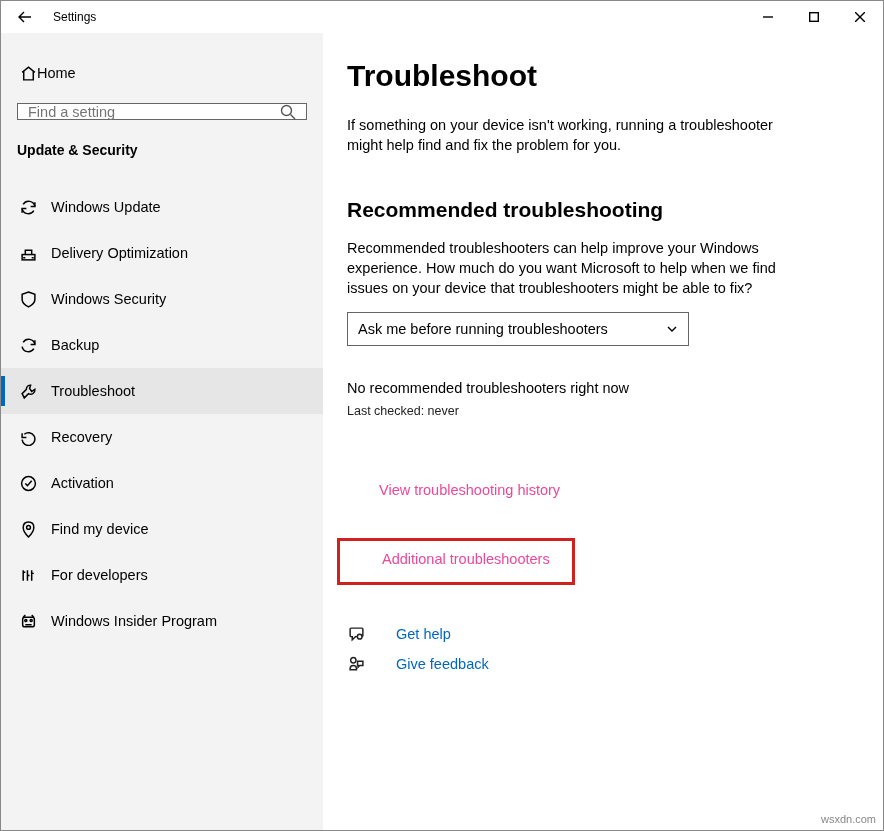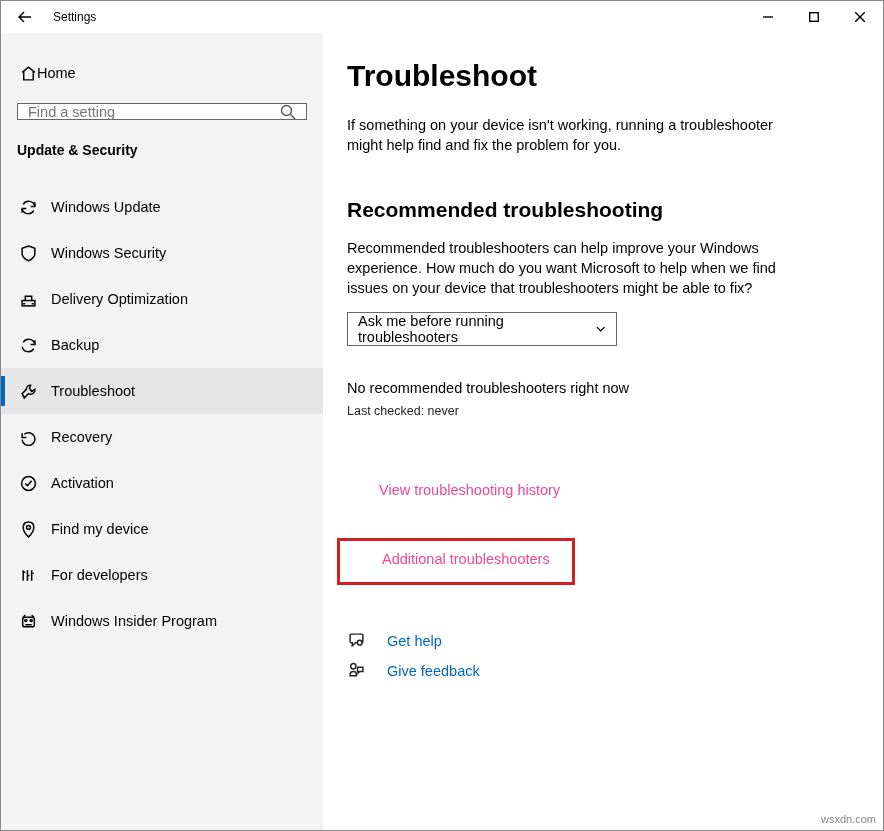--- a/index.html
+++ b/index.html
@@ -31,28 +31,28 @@
   .nav-item .icon { width: 18px; display: flex; justify-content: center; align-items: center; }
   .nav-item .lbl { font-size: 14.5px; }
   .nav-item.selected { background: #e6e6e6; }
   .nav-item.selected::before { content: ""; position: absolute; left: 0; top: 8px; bottom: 8px; width: 4px; background: #0067c0; }
 
   .main { flex: 1; padding: 26px 30px 20px 24px; overflow: auto; }
   .main h1 { font-size: 30px; font-weight: 600; margin-bottom: 22px; }
   .intro { font-size: 14.5px; line-height: 1.4; max-width: 450px; margin-bottom: 42px; }
   .main h2 { font-size: 21px; font-weight: 600; margin-bottom: 16px; }
   .recdesc { font-size: 14.5px; line-height: 1.4; max-width: 450px; margin-bottom: 14px; }
-  .dropdown { width: 270px; height: 34px; border: 1px solid #666; display: flex; align-items: center; padding: 0 10px; justify-content: space-between; font-size: 14.5px; margin-bottom: 34px; }
+  .dropdown { width: 342px; height: 34px; border: 1px solid #666; display: flex; align-items: center; padding: 0 10px; justify-content: space-between; font-size: 14.5px; margin-bottom: 34px; }
   .dropdown .chev { width: 12px; height: 12px; }
   .norec { font-size: 14.5px; margin-bottom: 8px; }
   .lastchecked { font-size: 12.5px; color: #222; margin-bottom: 64px; }
   .link { color: #ec4899; font-size: 14.5px; display: block; margin-left: 32px; }
   .link1 { margin-bottom: 40px; }
   .highlight-box { display: inline-block; border: 3px solid #d12020; padding: 10px 22px 15px 10px; margin-left: -10px; margin-bottom: 34px; }
-  .help-row { display: flex; align-items: flex-end; gap: 22px; height: 30px; }
+  .help-row { display: flex; align-items: center; gap: 31px; height: 30px; }
   .help-row .hicon { width: 18px; display: flex; justify-content: center; color: #222; }
   .help-row .hlabel { color: #0067c0; font-size: 14.5px; }
 
   .watermark { position: fixed; right: 8px; bottom: 6px; font-size: 11px; color: #888; }
 
   svg { stroke: currentColor; fill: none; stroke-width: 1.4; }
 </style>
 </head>
 <body>
 
@@ -108,34 +108,34 @@
         <span class="icon">
             <svg width="17" height="17" viewBox="0 0 16 16">
               <path d="M3 5 A6 6 0 0 1 14 7 M13 11 A6 6 0 0 1 2 9"></path>
               <path d="M14 3 V7 H10 M2 13 V9 H6"></path>
             </svg>
           </span>
         <span class="lbl">Windows Update</span>
       </div>
       <div class="nav-item">
         <span class="icon">
+            <svg width="17" height="17" viewBox="0 0 16 16">
+              <rect x="2" y="9" width="12" height="5"></rect>
+              <path d="M5 9 V5 H11 V9 M5 12 H3 M13 12 H11"></path>
+            </svg>
+          </span>
+        <span class="lbl">Delivery Optimization</span>
+      </div>
+      <div class="nav-item">
+        <span class="icon">
             <svg width="17" height="17" viewBox="0 0 16 16" fill="#000" stroke="none">
               <path d="M8 1 L14 3 V8 C14 12 8 15 8 15 C8 15 2 12 2 8 V3 Z"></path>
             </svg>
           </span>
         <span class="lbl">Windows Security</span>
-      </div>
-      <div class="nav-item">
-        <span class="icon">
-            <svg width="17" height="17" viewBox="0 0 16 16">
-              <rect x="2" y="9" width="12" height="5"></rect>
-              <path d="M5 9 V5 H11 V9 M5 12 H3 M13 12 H11"></path>
-            </svg>
-          </span>
-        <span class="lbl">Delivery Optimization</span>
       </div>
       <div class="nav-item">
         <span class="icon">
             <svg width="17" height="17" viewBox="0 0 16 16">
               <path d="M3 5 A6 6 0 0 1 14 7 M13 11 A6 6 0 0 1 2 9"></path>
               <path d="M14 3 V7 H10"></path>
             </svg>
           </span>
         <span class="lbl">Backup</span>
       </div>

